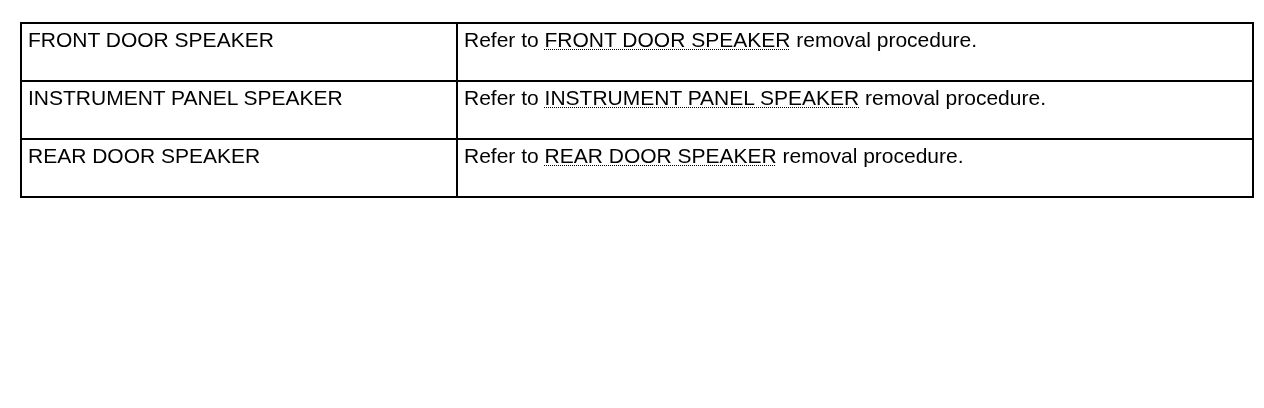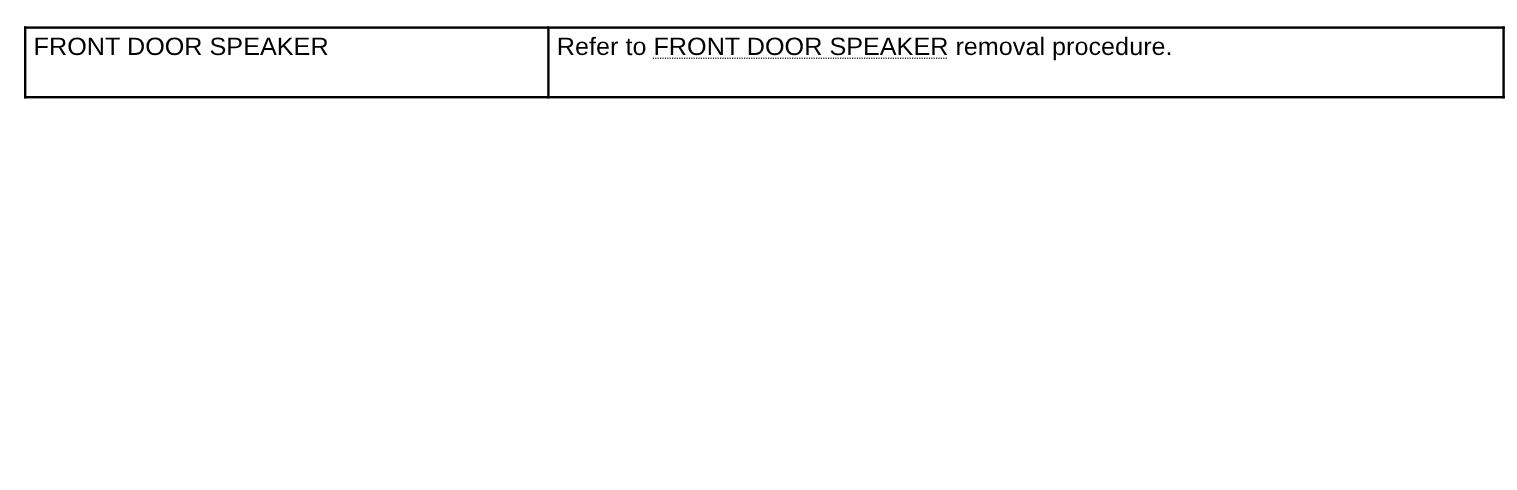--- a/index.html
+++ b/index.html
@@ -60,15 +60,31 @@
   <table class="proc-table">
     <tbody>
       <tr>
         <td class="col-name">
           <span>FRONT DOOR SPEAKER</span>
         </td>
         <td class="col-desc">
           <span>Refer to </span><span class="ref-link">FRONT DOOR SPEAKER</span><span> removal procedure.</span>
         </td>
       </tr>
+      <tr>
+        <td class="col-name">
+          <span>INSTRUMENT PANEL SPEAKER</span>
+        </td>
+        <td class="col-desc">
+          <span>Refer to </span><span class="ref-link">INSTRUMENT PANEL SPEAKER</span><span> removal procedure.</span>
+        </td>
+      </tr>
+      <tr>
+        <td class="col-name">
+          <span>REAR DOOR SPEAKER</span>
+        </td>
+        <td class="col-desc">
+          <span>Refer to </span><span class="ref-link">REAR DOOR SPEAKER</span><span> removal procedure.</span>
+        </td>
+      </tr>
     </tbody>
   </table>
 </div>
 
 </body></html>

